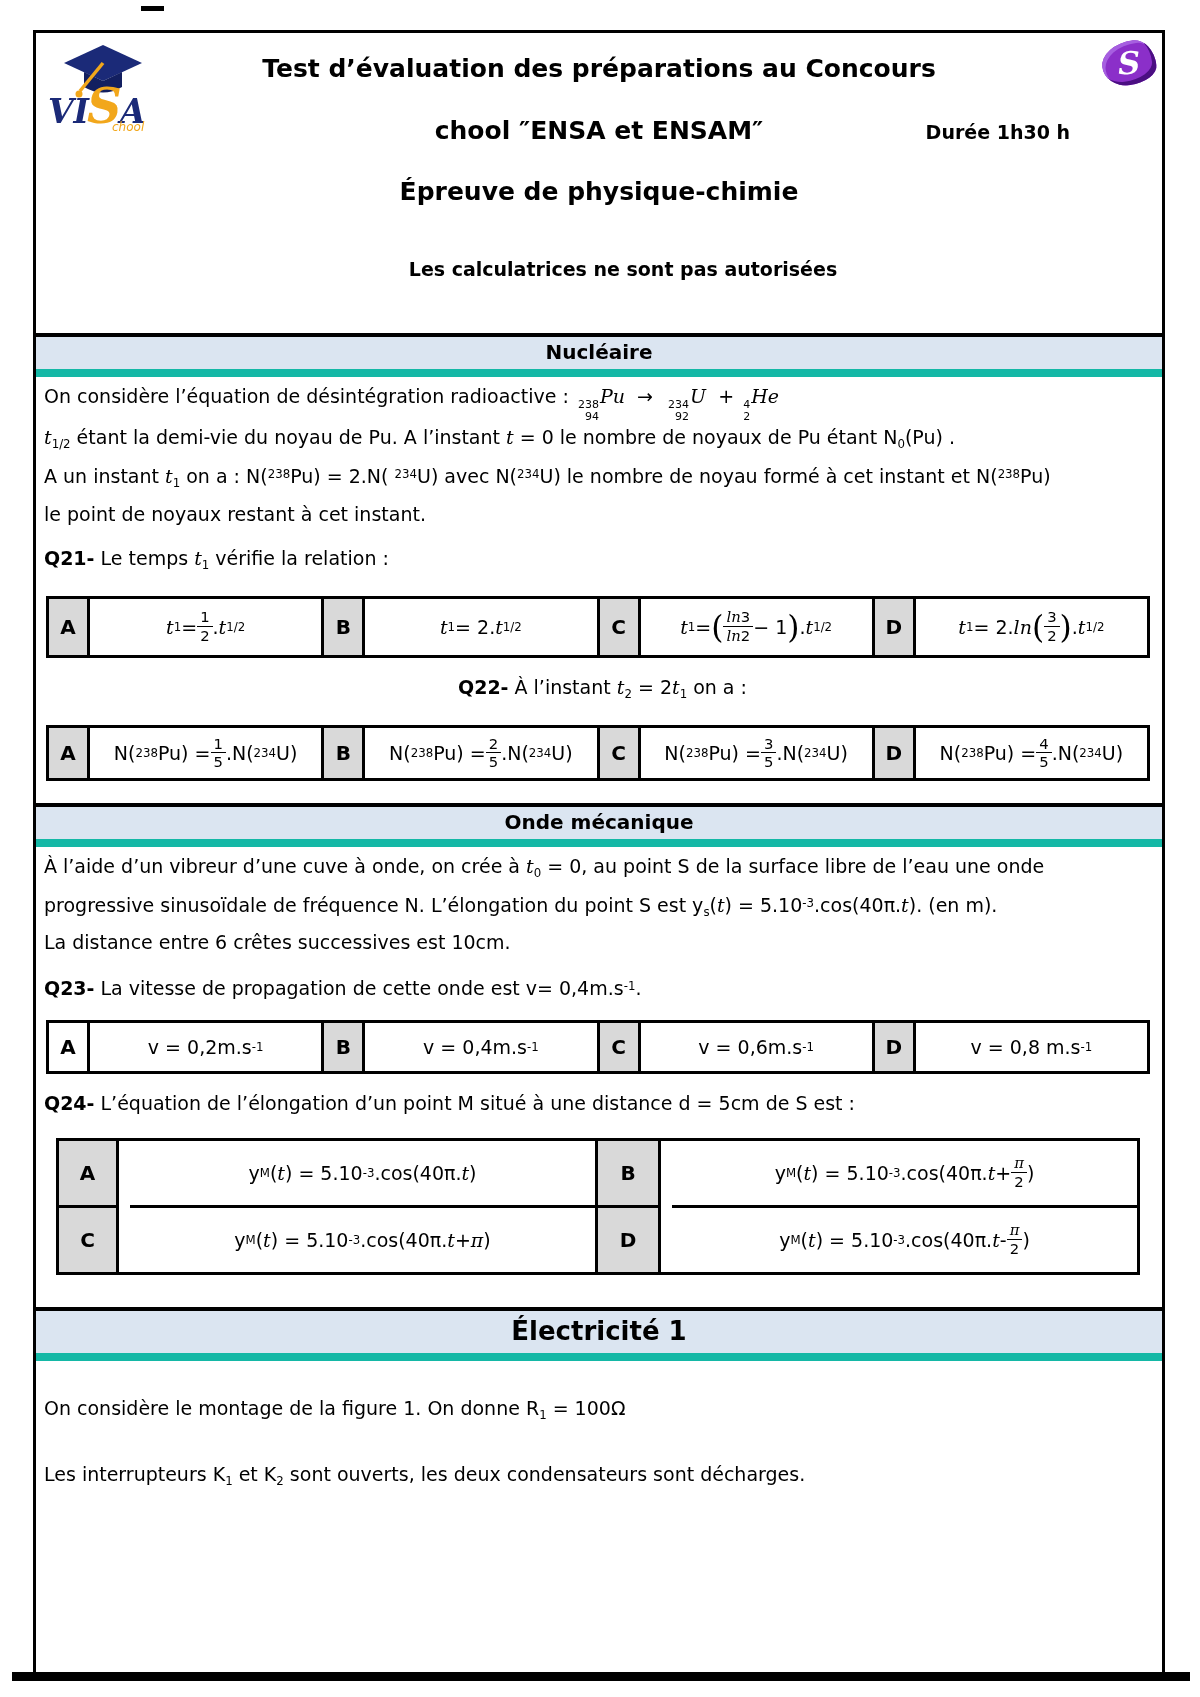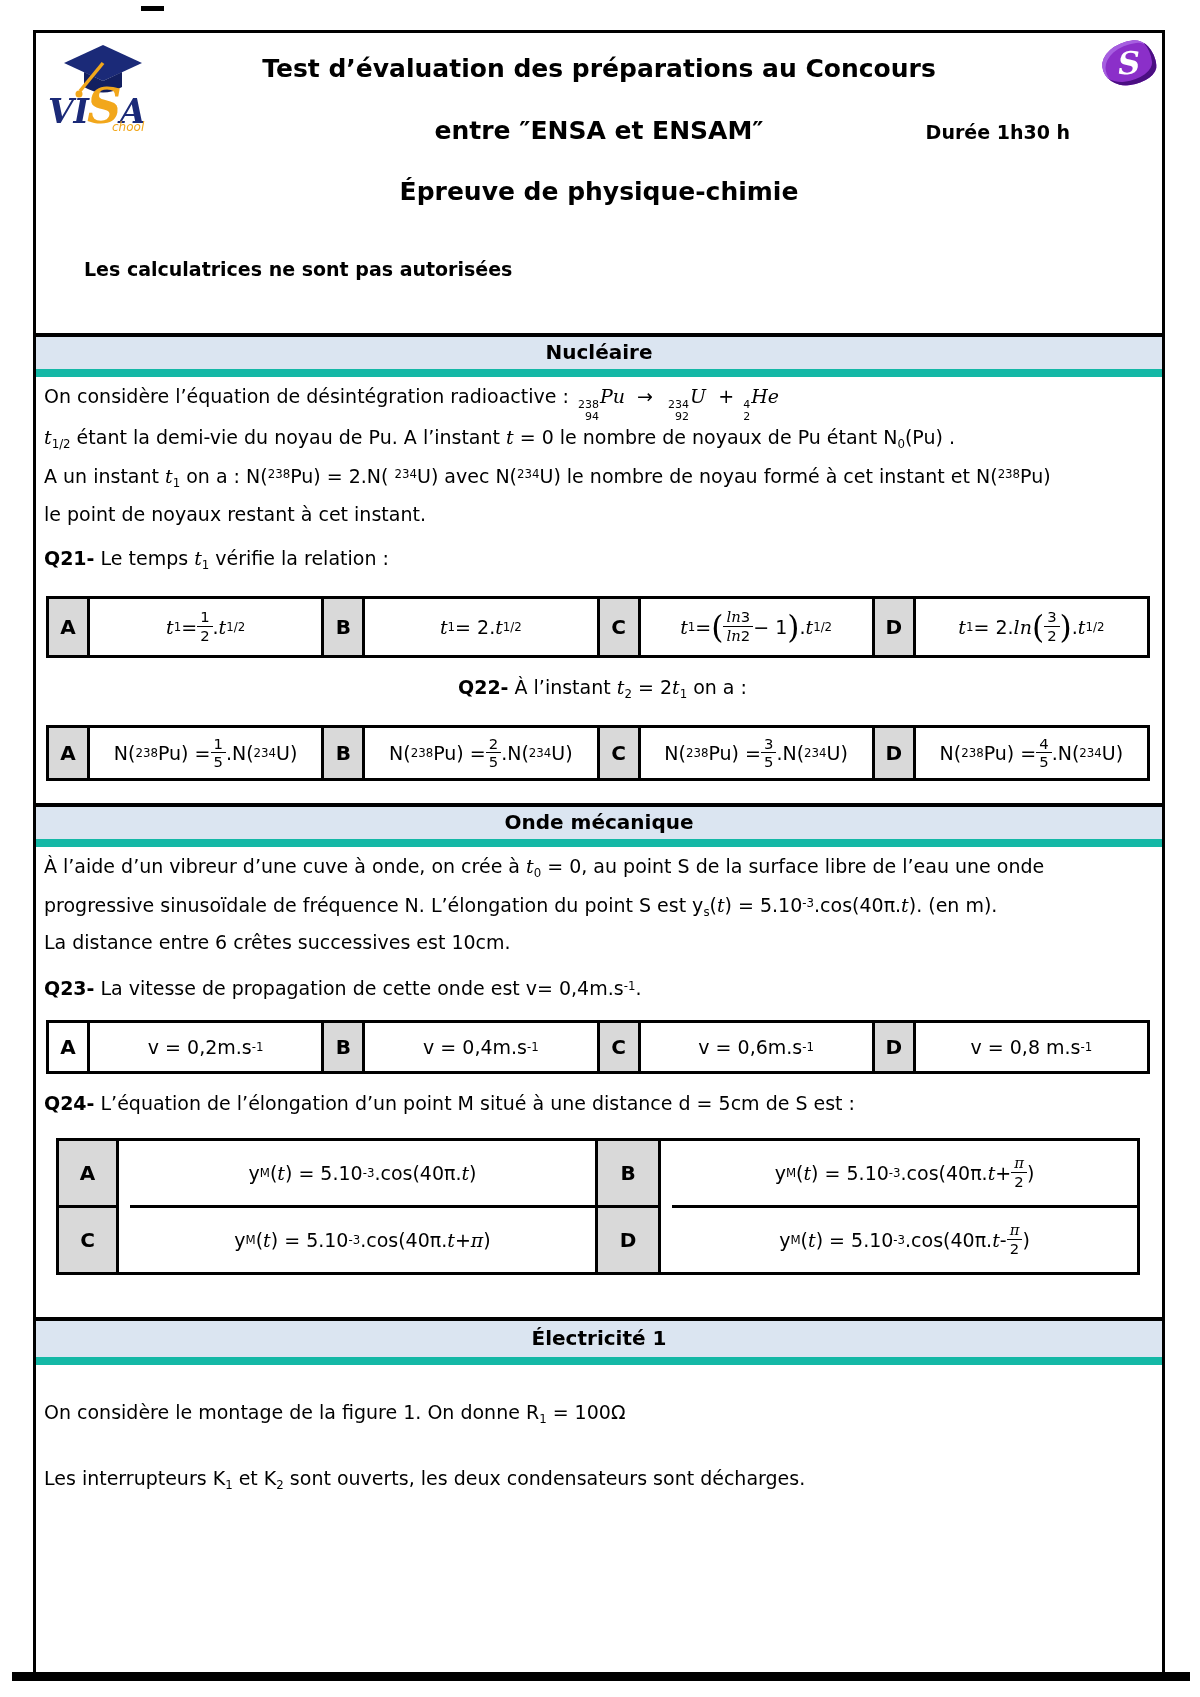--- a/index.html
+++ b/index.html
@@ -16,27 +16,27 @@
   .s-badge{position:absolute;right:6px;top:8px;width:54px;height:44px;background:#8b2fc9;
            border-radius:62% 38% 55% 45% / 52% 62% 38% 48%;transform:rotate(-7deg);
            display:flex;align-items:center;justify-content:center;
            box-shadow:inset -4px -4px 0 #4b0f82, inset 3px 3px 0 #a65fe0;}
   .s-badge span{color:#fff;font-family:"DejaVu Serif","Liberation Serif",serif;
            font-style:italic;font-weight:bold;font-size:31px;transform:rotate(4deg);line-height:1;}
   .h-title1{margin:0;padding-top:21px;text-align:center;font-size:25px;font-weight:bold;}
   .h-row2{position:relative;margin-top:33px;text-align:center;font-size:25px;font-weight:bold;}
   .h-dur{position:absolute;right:92px;top:5px;font-size:19px;font-weight:bold;}
   .h-title3{margin-top:32px;text-align:center;font-size:25px;font-weight:bold;}
-  .h-notice{margin-top:52px;font-size:19px;font-weight:bold;margin-left:48px;}
+  .h-notice{margin-top:52px;text-align:center;font-size:19px;font-weight:bold;margin-left:48px;}
 
   
   .band{flex:0 0 auto;border-top:4px solid #000;border-bottom:8px solid #14b8a6;background:#dbe5f1;
         text-align:center;font-weight:bold;font-size:20px;padding:3px 0 5px;}
   .band.onde{margin-top:14px;}
-  .band.elec{margin-top:32px;font-size:20px;padding:5px 0 7px;}
+  .band.elec{margin-top:22px;font-size:26px;padding:5px 0 7px;}
 
   
   .sect{flex:0 0 auto;padding:4px 10px 2px 8px;font-size:19px;}
   .sect .line{line-height:30px;}
   .sect .qline{margin-top:14px;line-height:30px;}
   .sect .ind{padding-left:9px;text-align:center;}
   .qb{font-weight:bold;}
   .sect.elec{flex:1 1 auto;}
   .sect.elec .line{margin-top:27px;line-height:32px;}
 
@@ -97,21 +97,21 @@
           <text x="66" y="90" font-size="12" fill="#f2a71b" font-style="italic">chool</text>
         </svg>
       </div>
 
       <div class="s-badge">
         <span>S</span>
       </div>
 
       <div class="h-title1">Test d’évaluation des préparations au Concours</div>
       <div class="h-row2">
-        <span>entre ″ENSA et ENSAM″</span>
+        <span>chool ″ENSA et ENSAM″</span>
         <span class="h-dur">Durée 1h30 h</span>
       </div>
       <div class="h-title3">Épreuve de physique-chimie</div>
       <div class="h-notice">Les calculatrices ne sont pas autorisées</div>
     </div>
 
     <div class="band">Nucléaire</div>
 
     <div class="sect">
       <div class="line">On considère l’équation de désintégration radioactive : <span class="az">

